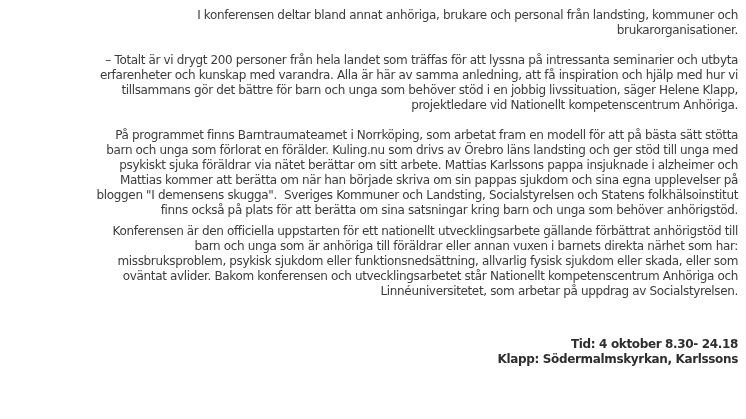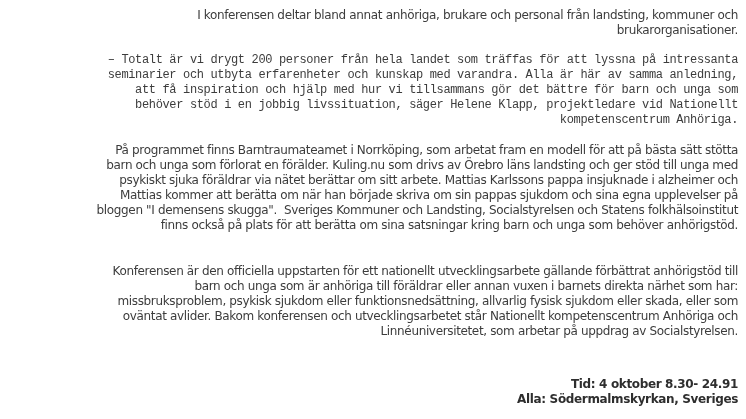--- a/index.html
+++ b/index.html
@@ -27,24 +27,23 @@
   .para {
     margin: 0 0 15px 0;
     white-space: pre-wrap;
   }
   .para-intro {
     margin-top: 8px;
   }
   .para-quote {
     margin-left: 0;
     margin-bottom: 15px;
-    font-family: Liberation Mono, monospace;
   }
   .para-program {
-    margin-bottom: 31px;
+    margin-bottom: 6px;
   }
   .para-background {
     margin-bottom: 38px;
   }
   .event-block {
     margin: 0 0 15px 0;
   }
   .event-block p,
   .contact-block p {
     margin: 0;
@@ -62,18 +61,18 @@
 
   <p class="para para-intro">I konferensen deltar bland annat anhöriga, brukare och personal från landsting, kommuner och brukarorganisationer.</p>
 
   <p class="para para-quote">– Totalt är vi drygt 200 personer från hela landet som träffas för att lyssna på intressanta seminarier och utbyta erfarenheter och kunskap med varandra. Alla är här av samma anledning, att få inspiration och hjälp med hur vi tillsammans gör det bättre för barn och unga som behöver stöd i en jobbig livssituation, säger Helene Klapp, projektledare vid Nationellt kompetenscentrum Anhöriga.</p>
 
   <p class="para para-program">På programmet finns Barntraumateamet i Norrköping, som arbetat fram en modell för att på bästa sätt stötta barn och unga som förlorat en förälder. Kuling.nu som drivs av Örebro läns landsting och ger stöd till unga med psykiskt sjuka föräldrar via nätet berättar om sitt arbete. Mattias Karlssons pappa insjuknade i alzheimer och Mattias kommer att berätta om när han började skriva om sin pappas sjukdom och sina egna upplevelser på bloggen "I demensens skugga".  Sveriges Kommuner och Landsting, Socialstyrelsen och Statens folkhälsoinstitut finns också på plats för att berätta om sina satsningar kring barn och unga som behöver anhörigstöd.</p>
 
   <p class="para para-background">Konferensen är den officiella uppstarten för ett nationellt utvecklingsarbete gällande förbättrat anhörigstöd till barn och unga som är anhöriga till föräldrar eller annan vuxen i barnets direkta närhet som har: missbruksproblem, psykisk sjukdom eller funktionsnedsättning, allvarlig fysisk sjukdom eller skada, eller som oväntat avlider. Bakom konferensen och utvecklingsarbetet står Nationellt kompetenscentrum Anhöriga och Linnéuniversitetet, som arbetar på uppdrag av Socialstyrelsen.</p>
 
   <div class="event-block">
-    <p class="bold-line"><span>Tid:</span> <span>4 oktober 8.30- 24.91</span></p>
-    <p class="bold-line"><span>Alla:</span> <span>Södermalmskyrkan, Sveriges</span></p>
+    <p class="bold-line"><span>Tid:</span> <span>4 oktober 8.30- 24.18</span></p>
+    <p class="bold-line"><span>Klapp:</span> <span>Södermalmskyrkan, Karlssons</span></p>
   </div>
 
 
 </div>
 
 </body></html>

